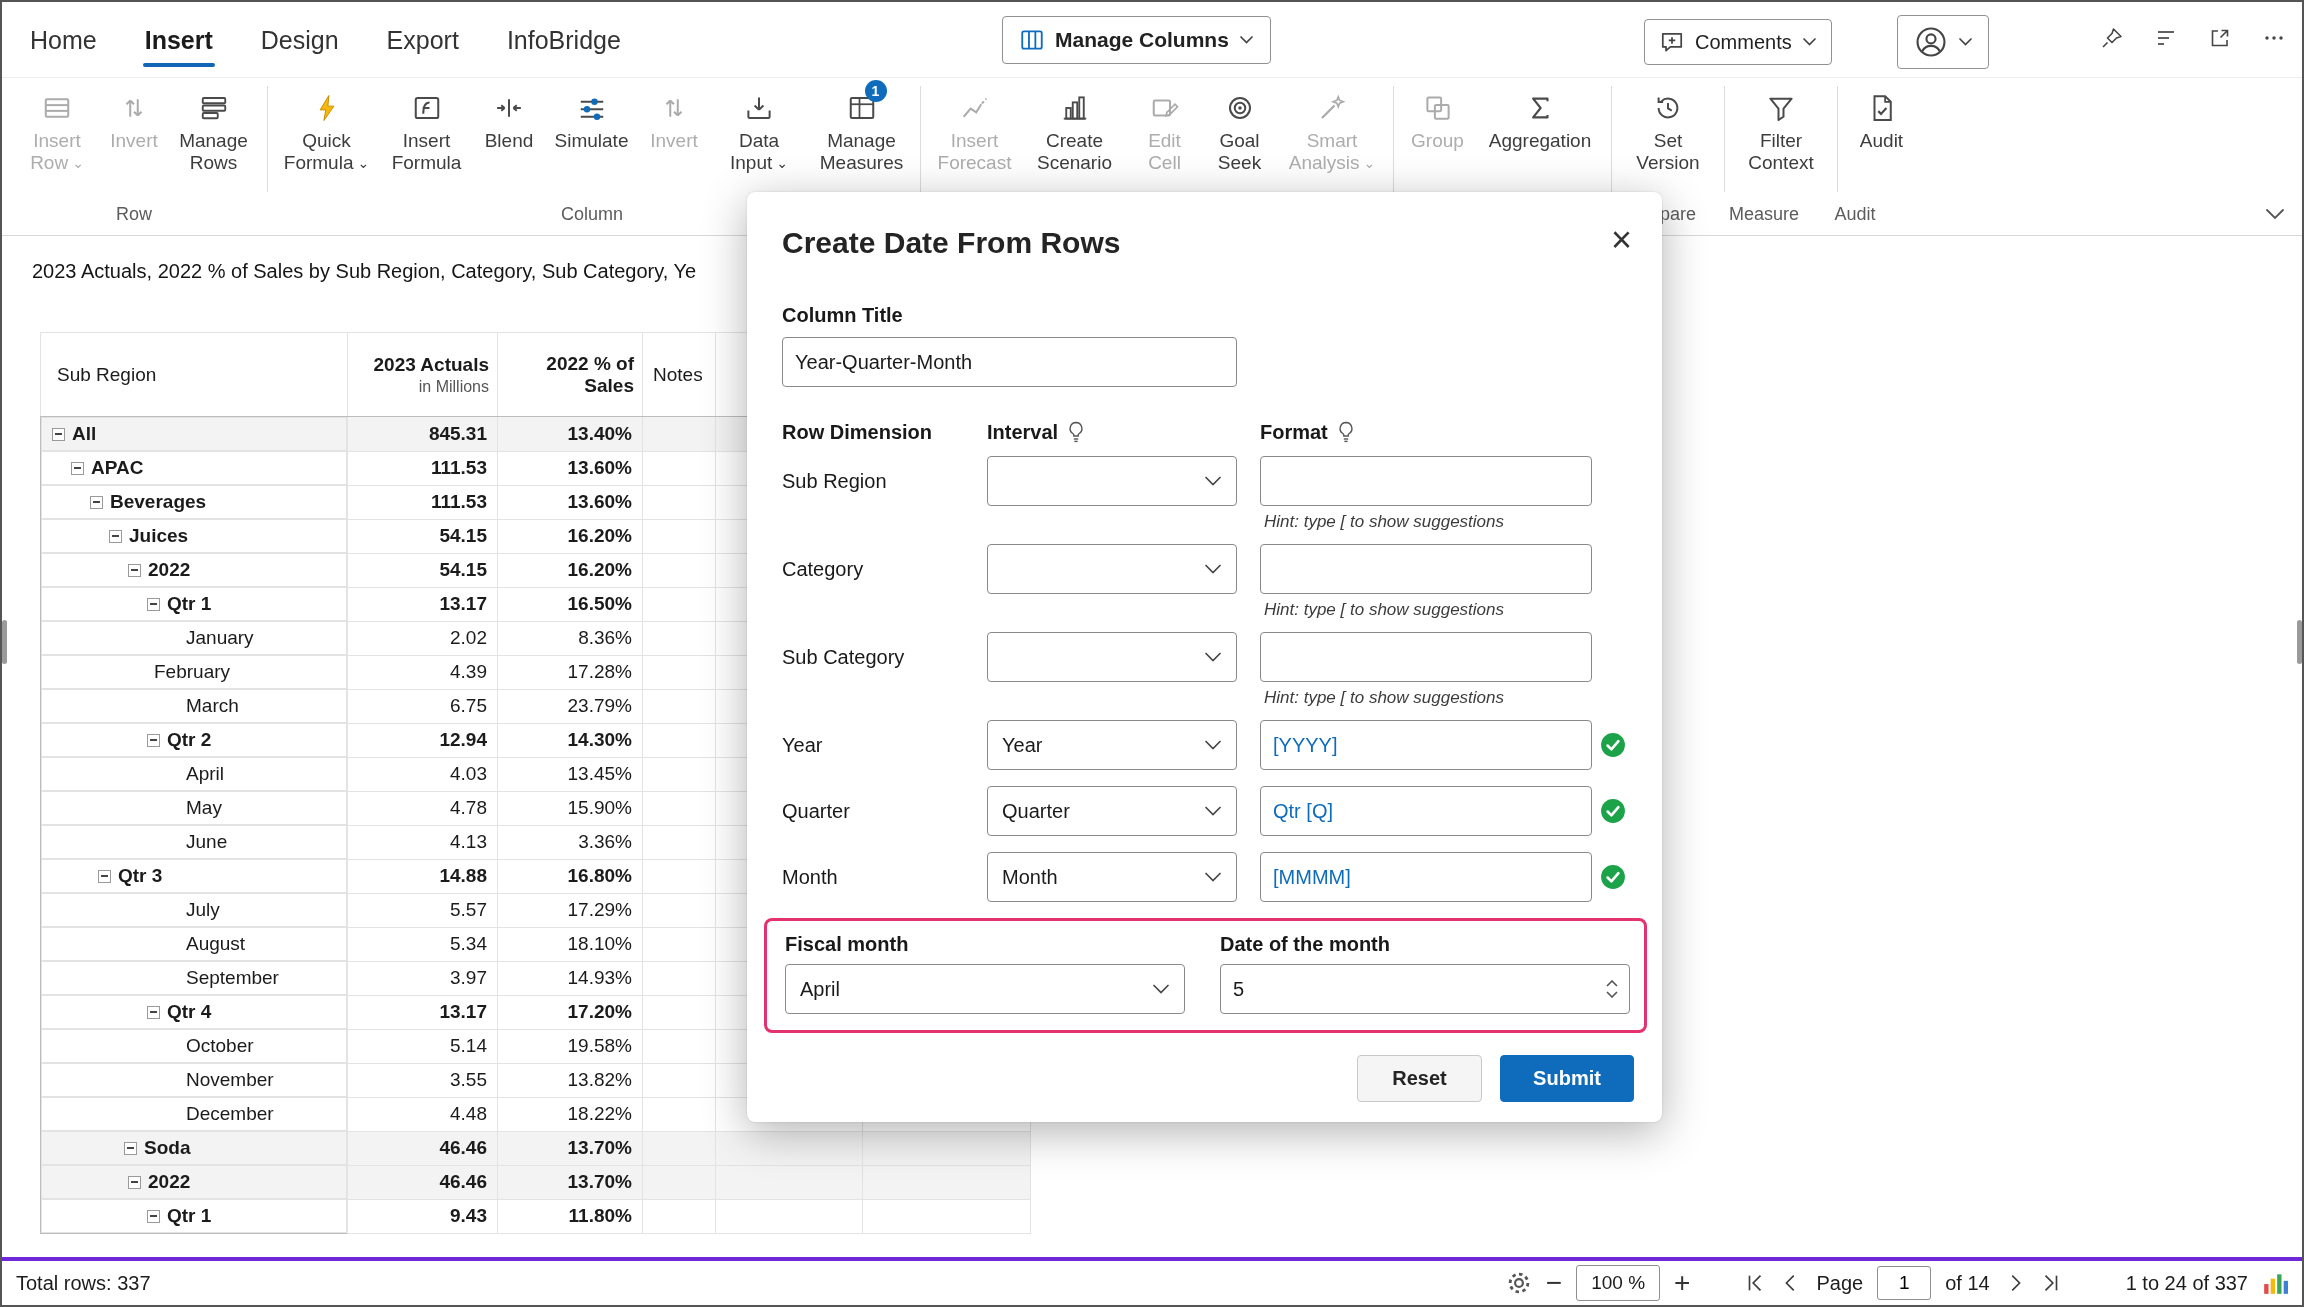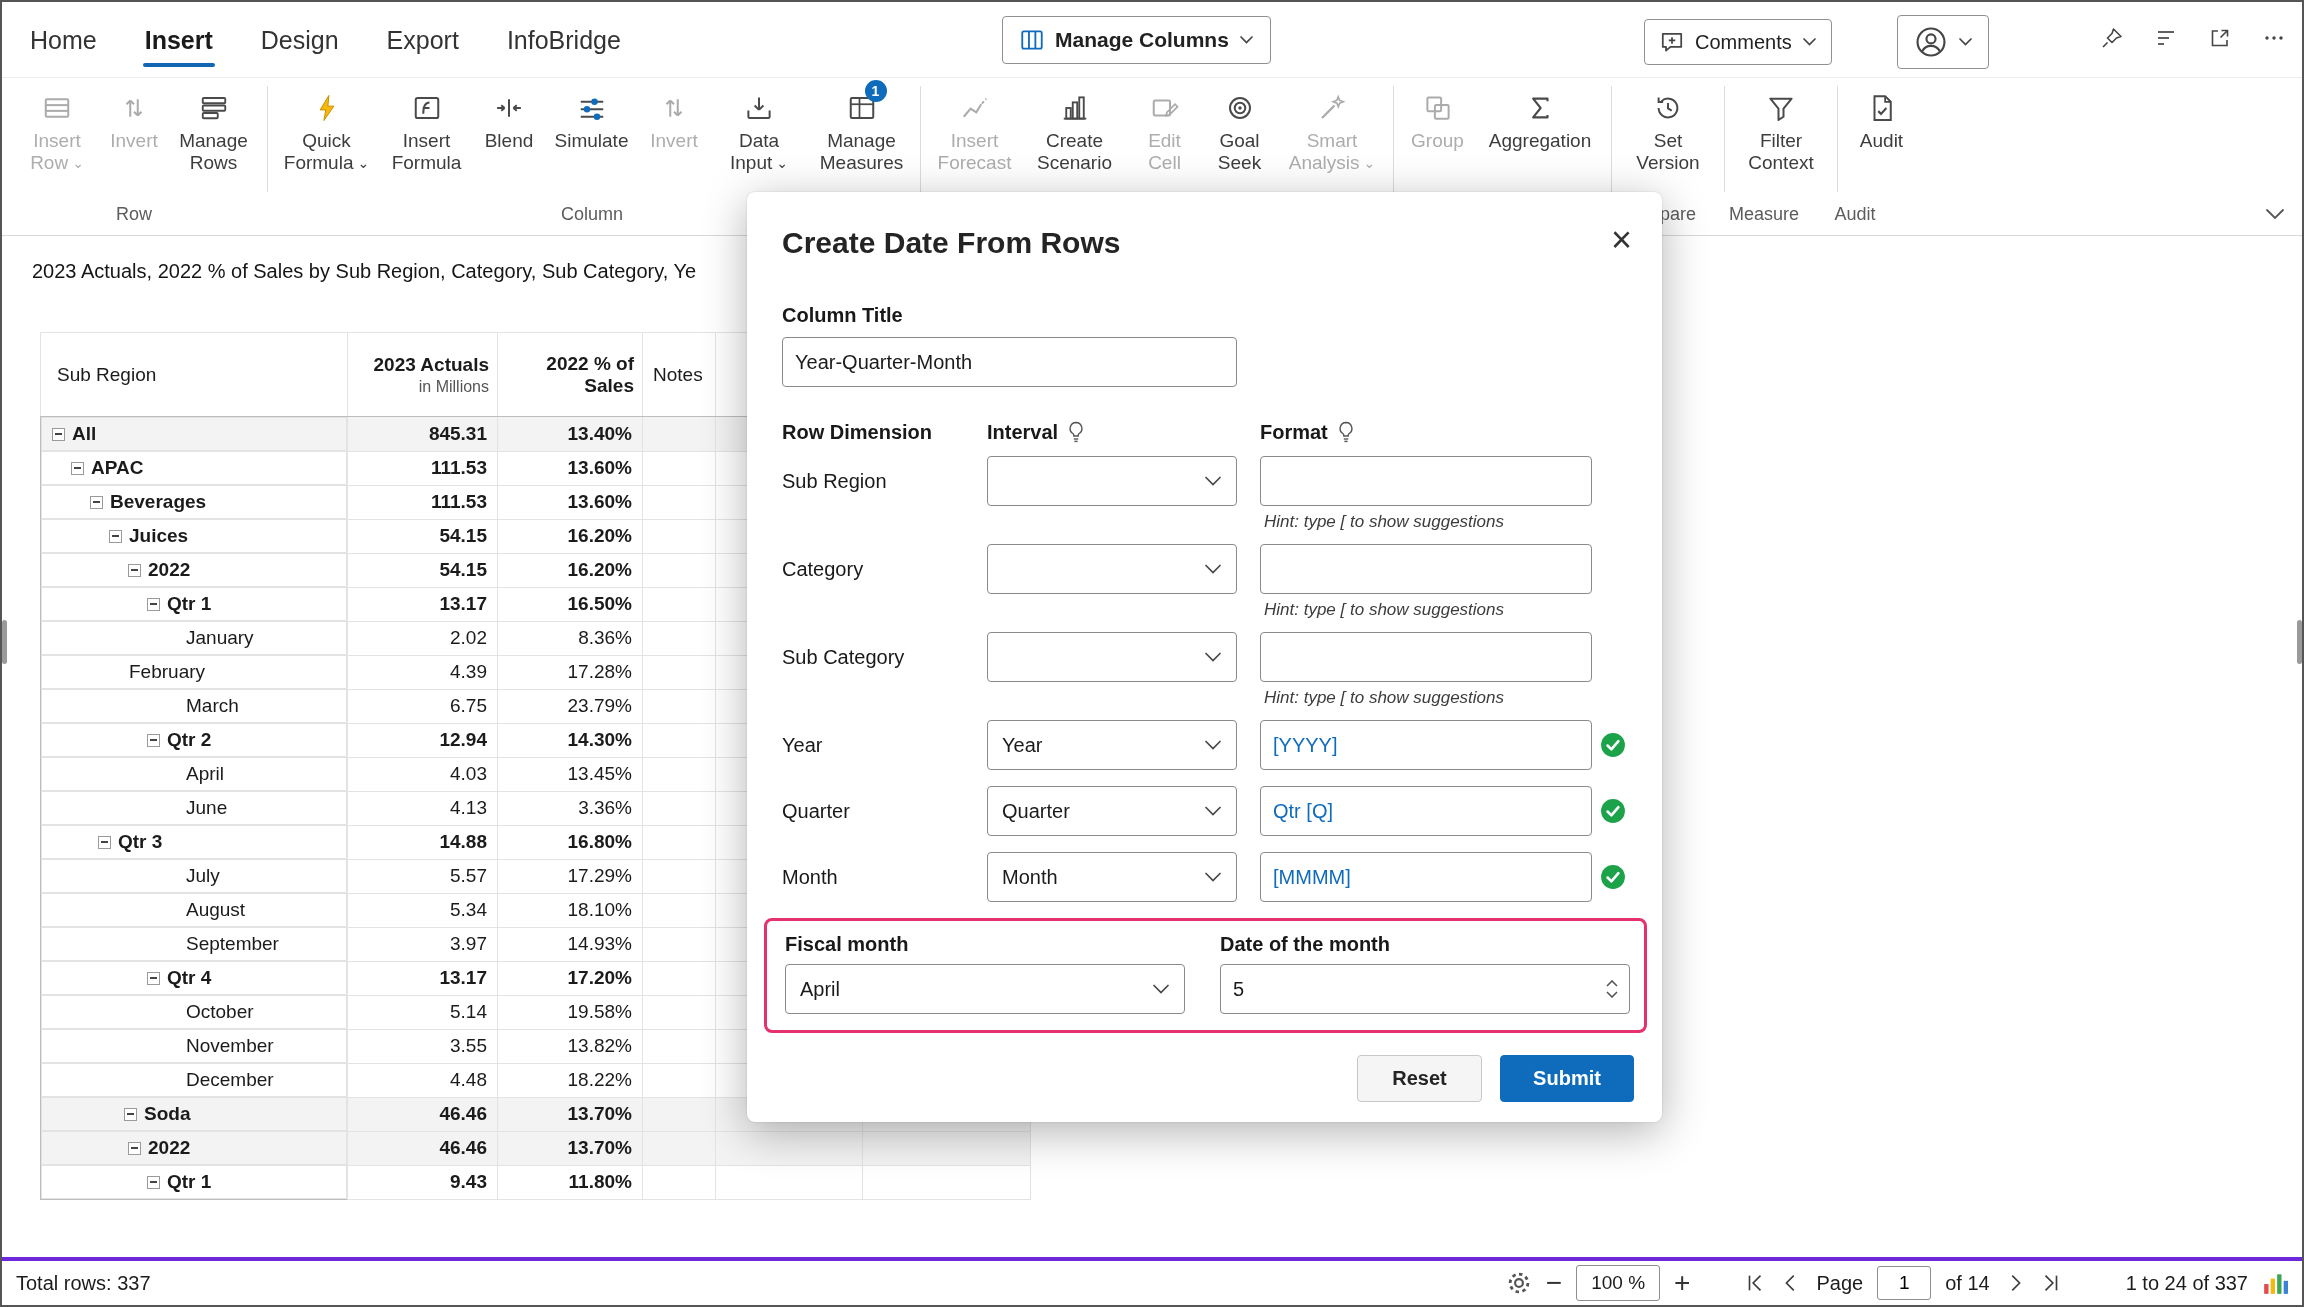--- a/index.html
+++ b/index.html
@@ -587,21 +587,21 @@
             <span class="collapse spacer"></span>
             <span class="lbl">January</span>
           </td>
           <td class="c-num">2.02</td>
           <td class="c-num">8.36%</td>
           <td></td>
           <td></td>
           <td></td>
         </tr>
         <tr>
-          <td class="c-label" style="padding-left: 67px;">
+          <td class="c-label" style="padding-left: 92px;">
             <span class="collapse spacer"></span>
             <span class="lbl">February</span>
           </td>
           <td class="c-num">4.39</td>
           <td class="c-num">17.28%</td>
           <td></td>
           <td></td>
           <td></td>
         </tr>
         <tr>
@@ -626,20 +626,31 @@
           <td></td>
           <td></td>
         </tr>
         <tr>
           <td class="c-label" style="padding-left: 124px;">
             <span class="collapse spacer"></span>
             <span class="lbl">April</span>
           </td>
           <td class="c-num">4.03</td>
           <td class="c-num">13.45%</td>
+          <td></td>
+          <td></td>
+          <td></td>
+        </tr>
+        <tr>
+          <td class="c-label" style="padding-left: 124px;">
+            <span class="collapse spacer"></span>
+            <span class="lbl">May</span>
+          </td>
+          <td class="c-num">4.78</td>
+          <td class="c-num">15.90%</td>
           <td></td>
           <td></td>
           <td></td>
         </tr>
         <tr>
           <td class="c-label" style="padding-left: 124px;">
             <span class="collapse spacer"></span>
             <span class="lbl">June</span>
           </td>
           <td class="c-num">4.13</td>

